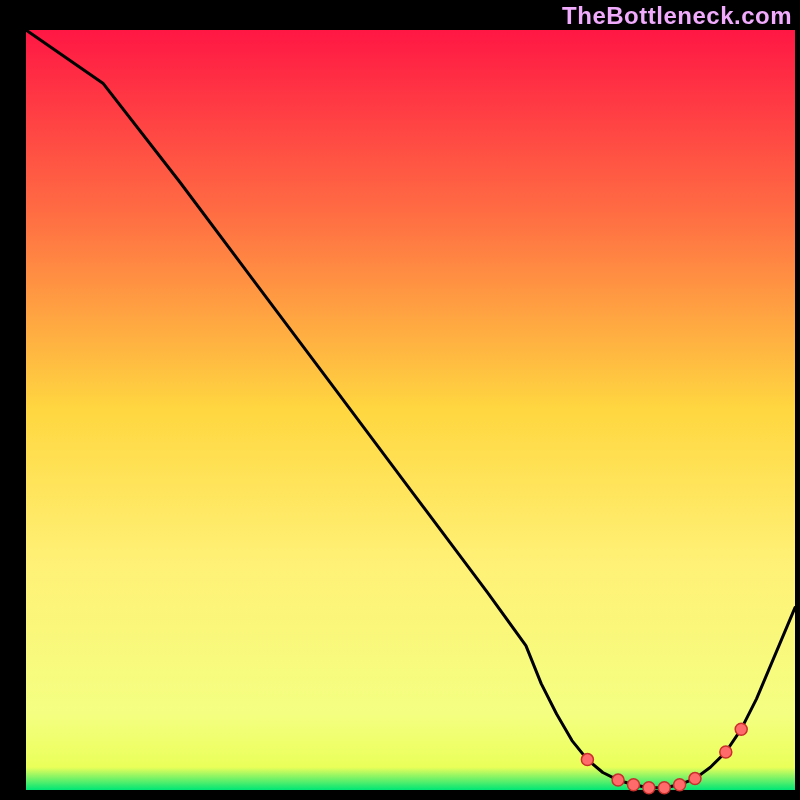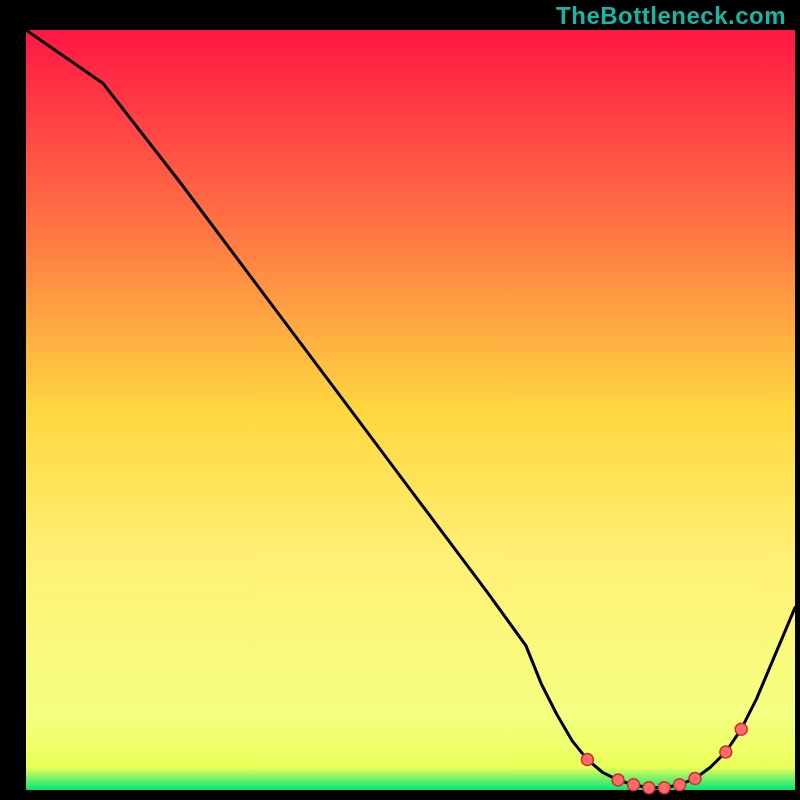--- a/index.html
+++ b/index.html
@@ -13,22 +13,22 @@
   }
   .frame {
     position: relative;
     width: 800px;
     height: 800px;
     background: #000;
   }
   .watermark {
     position: absolute;
     top: 2px;
-    right: 14px;
-    color: #14b8a6;
+    right: 8px;
+    color: #f0abfc;
     font-size: 24px;
     font-weight: 600;
     letter-spacing: 0.5px;
     z-index: 50;
   }
   svg.plot {
     position: absolute;
     left: 0;
     top: 0;
     width: 800px;

